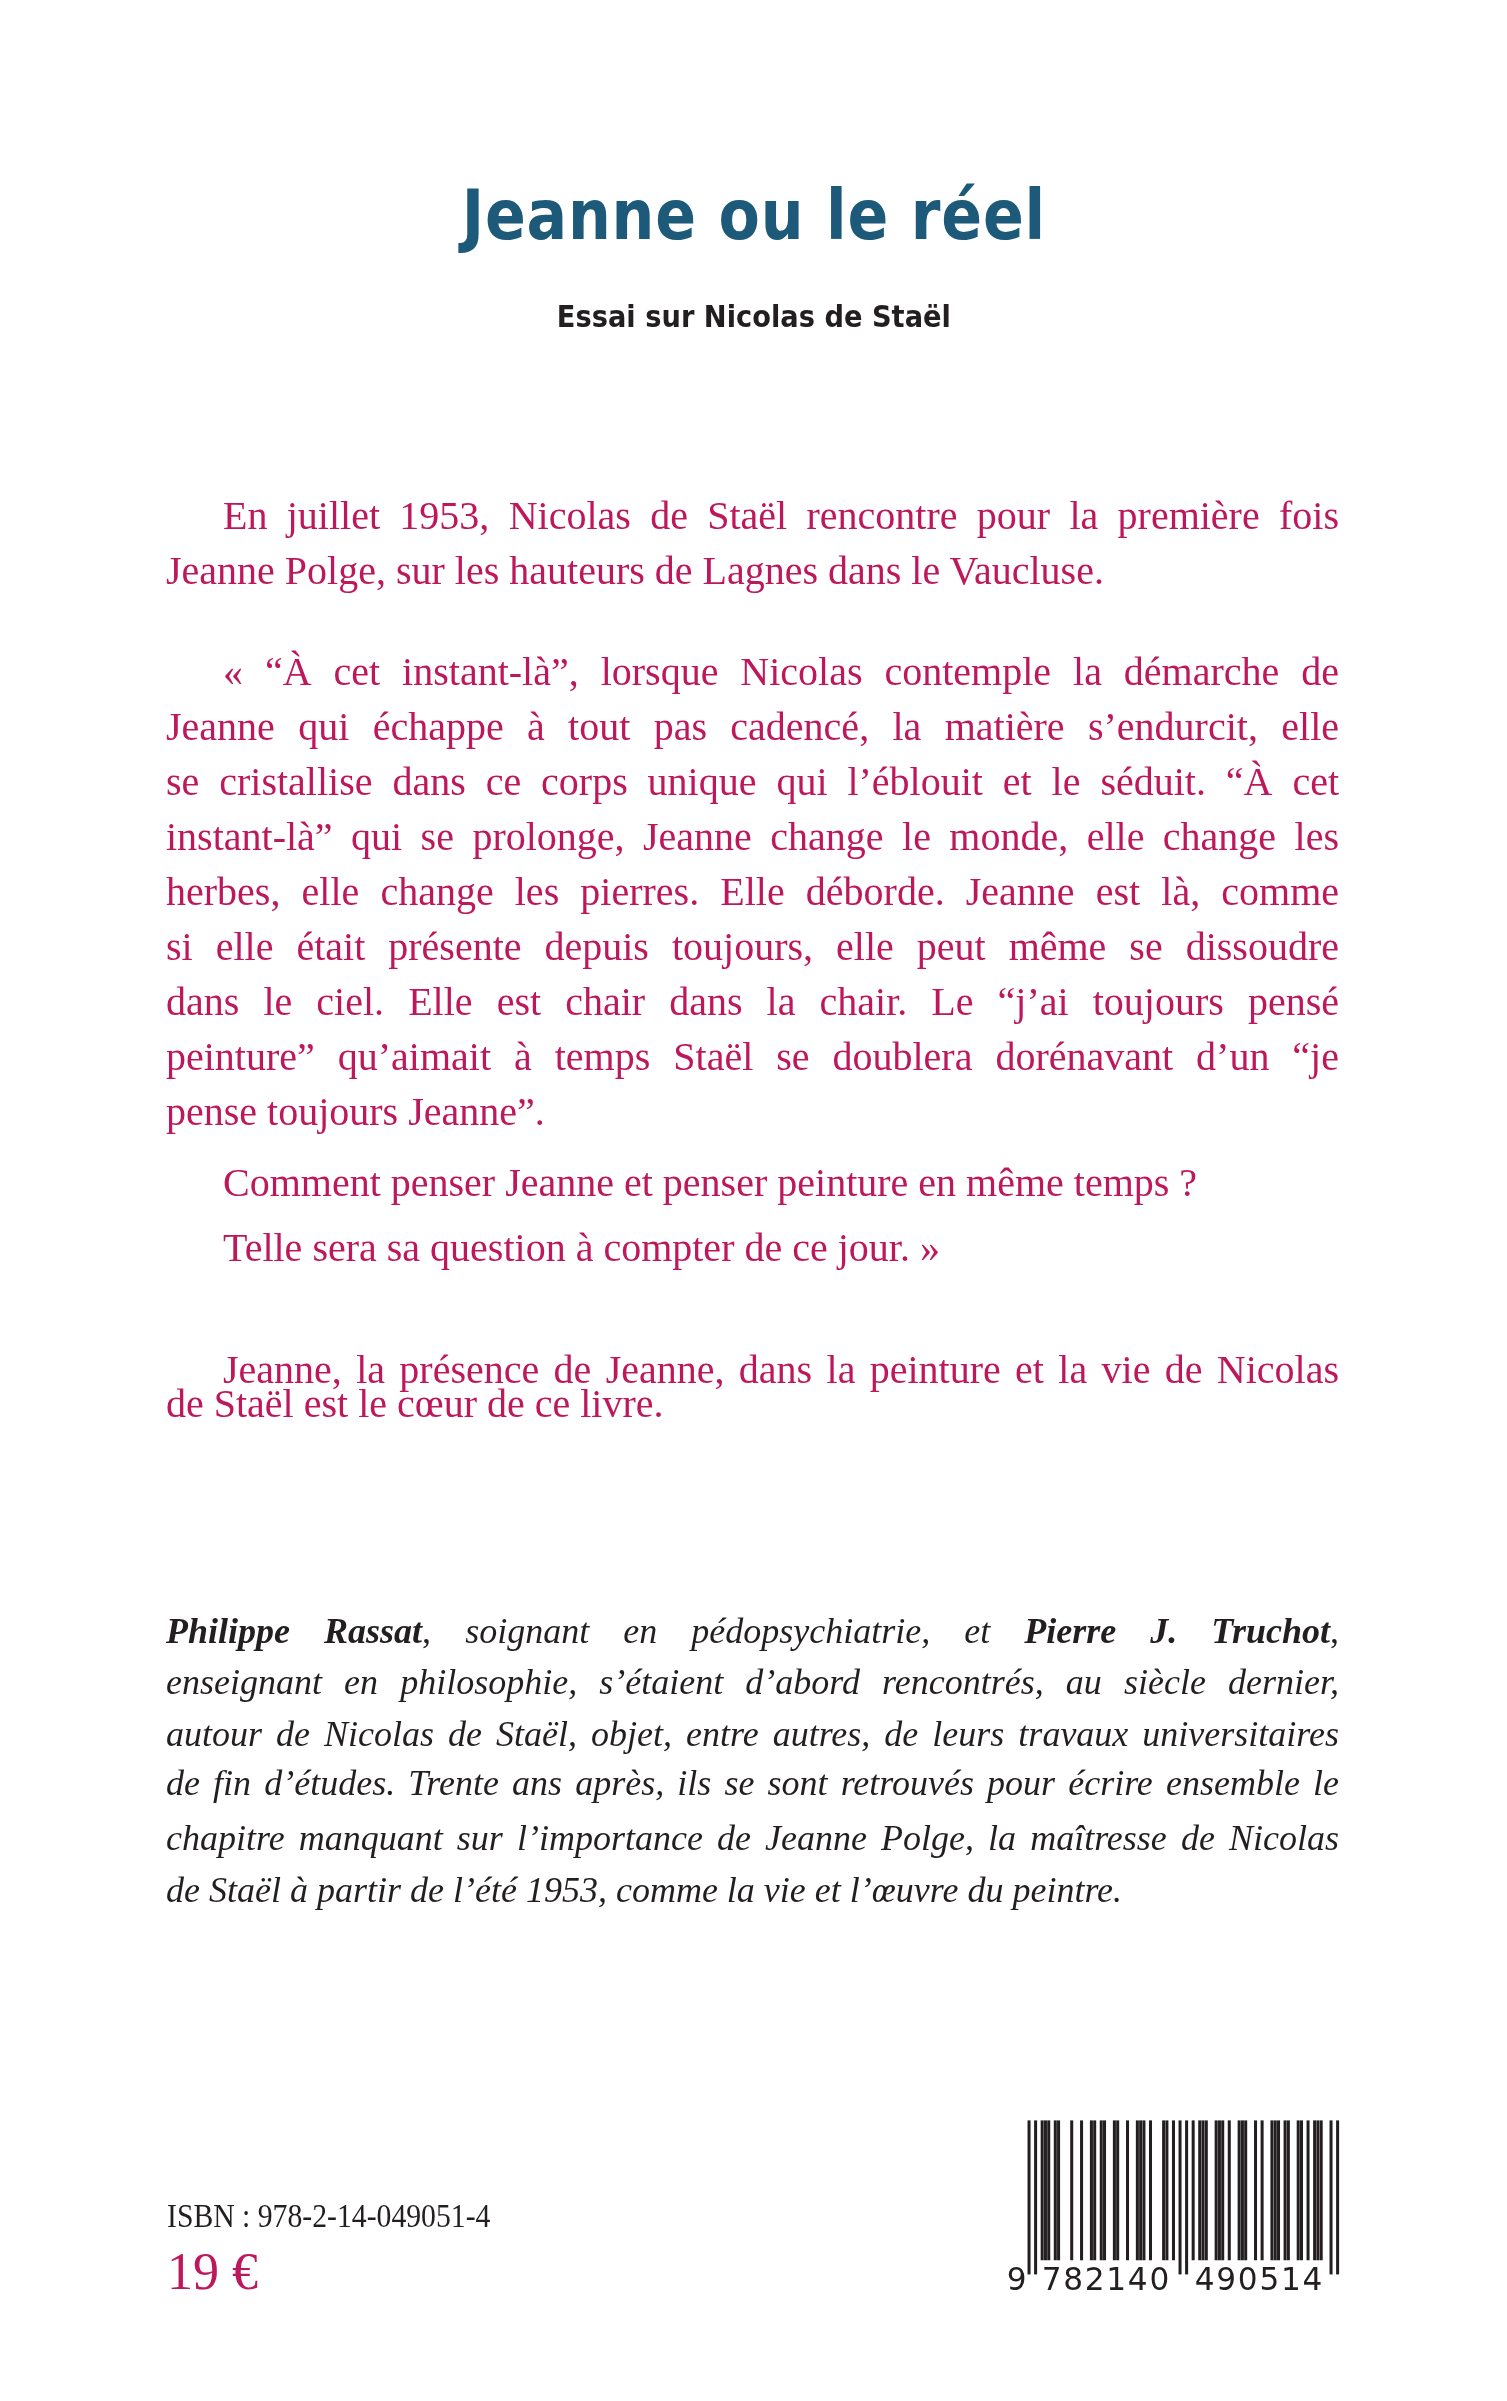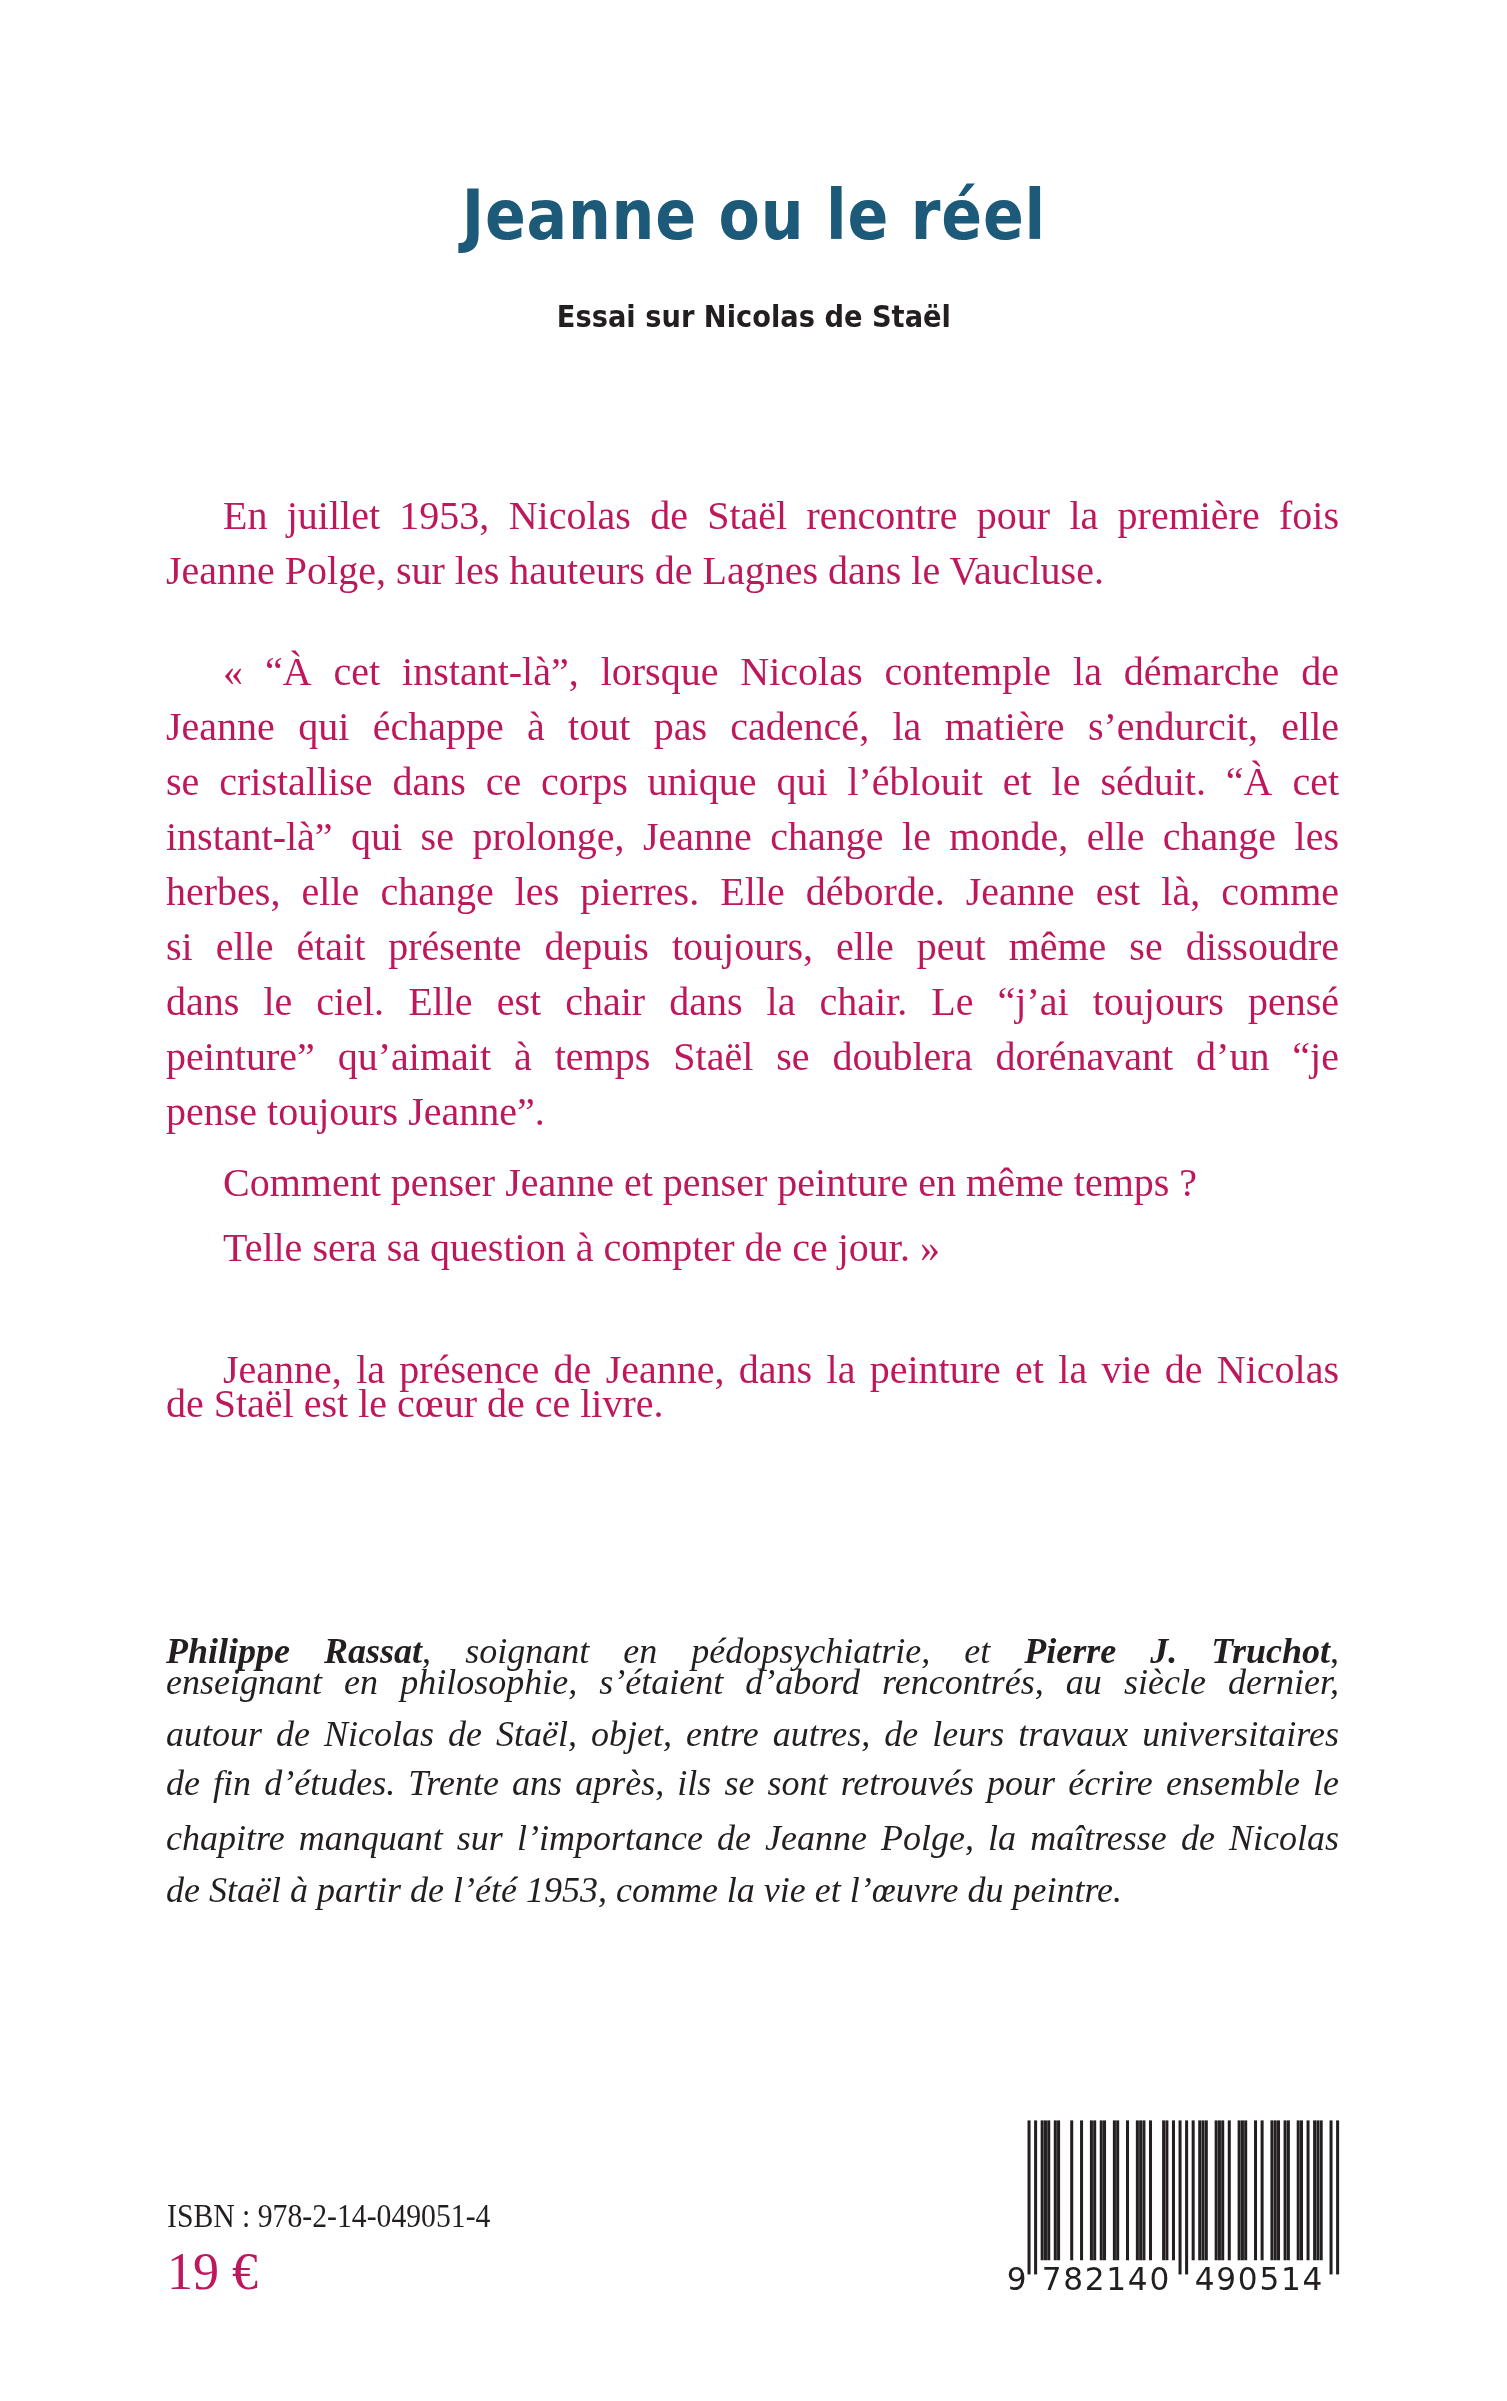--- a/index.html
+++ b/index.html
@@ -151,21 +151,21 @@
   <div>
     <div class="line indent last" style="top:1220px;">Telle sera sa question à compter de ce jour. »</div>
   </div>
 
   <div>
     <div class="line indent" style="top:1342px;">Jeanne, la présence de Jeanne, dans la peinture et la vie de Nicolas</div>
     <div class="line last" style="top:1376px;">de Staël est le cœur de ce livre.</div>
   </div>
 
   <div>
-    <div class="bio-line" style="top:1606px;margin-top:20px;"><b class="roman-b">Philippe Rassat</b><span class="roman">,</span><span> soignant en pédopsychiatrie, et </span><b>Pierre J. Truchot</b><span class="roman">,</span></div>
+    <div class="bio-line" style="top:1606px;"><b class="roman-b">Philippe Rassat</b><span class="roman">,</span><span> soignant en pédopsychiatrie, et </span><b>Pierre J. Truchot</b><span class="roman">,</span></div>
     <div class="bio-line" style="top:1657px;">enseignant en philosophie, s’étaient d’abord rencontrés, au siècle dernier,</div>
     <div class="bio-line" style="top:1709px;">autour de Nicolas de Staël, objet, entre autres, de leurs travaux universitaires</div>
     <div class="bio-line" style="top:1758px;">de fin d’études. Trente ans après, ils se sont retrouvés pour écrire ensemble le</div>
     <div class="bio-line" style="top:1813px;">chapitre manquant sur l’importance de Jeanne Polge, la maîtresse de Nicolas</div>
     <div class="bio-line last" style="top:1865px;">de Staël à partir de l’été 1953, comme la vie et l’œuvre du peintre.</div>
   </div>
 
   <div class="isbn">ISBN : 978-2-14-049051-4</div>
   <div class="price">19 €</div>
 

